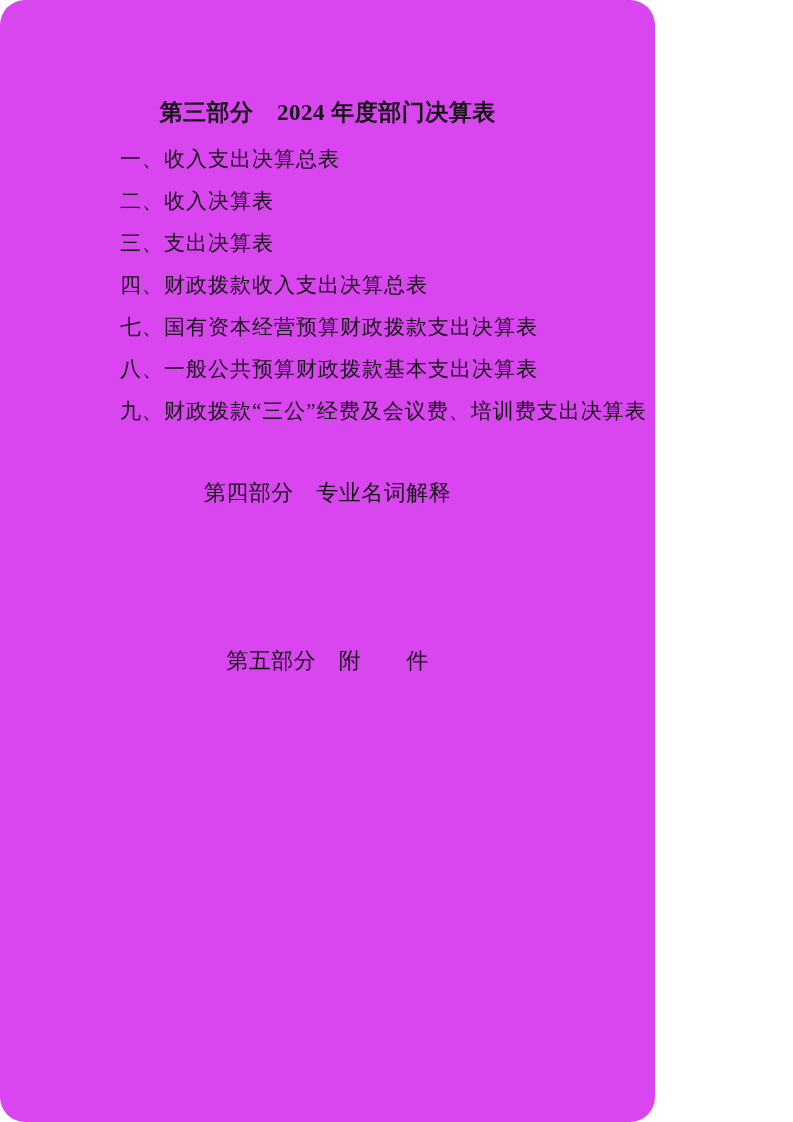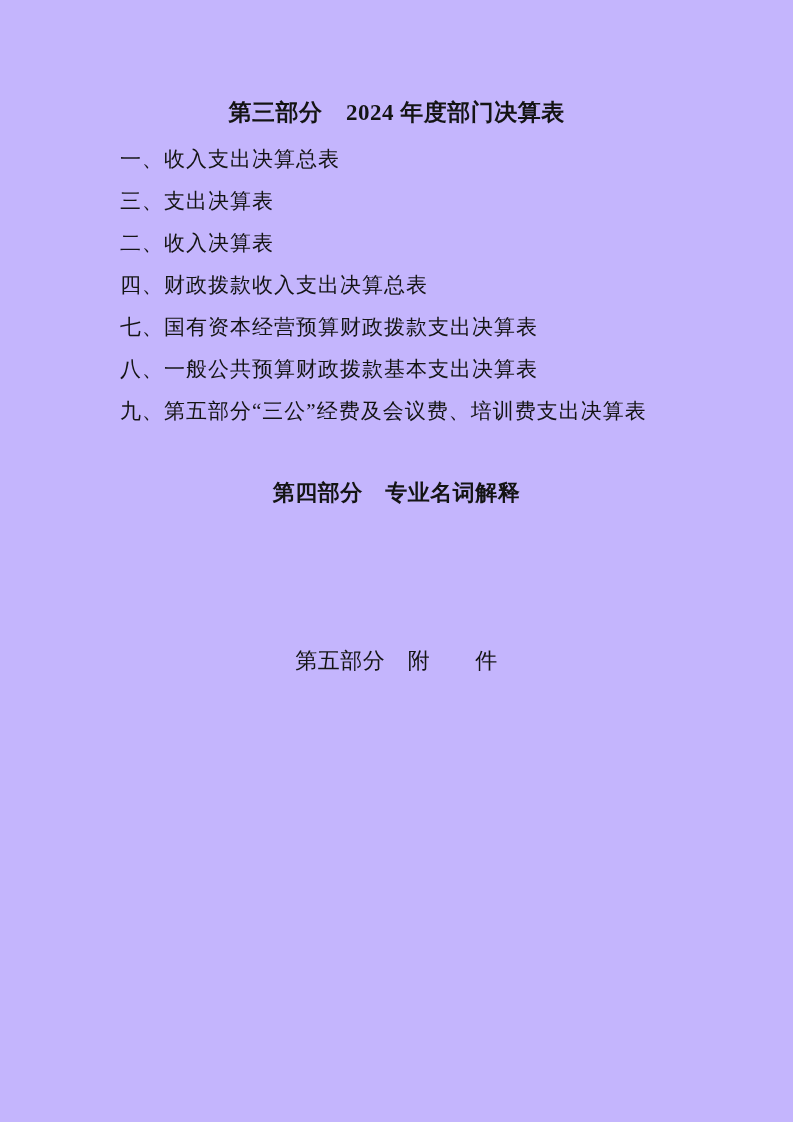--- a/index.html
+++ b/index.html
@@ -2,26 +2,27 @@
 <html><head>
 <meta charset="utf-8">
 <style>
   html, body {
     margin: 0;
     padding: 0;
     background: #ffffff;
   }
   .page {
     position: relative;
-    width: 793px;
+    width: 655px;
     height: 1122px;
-    background: #c4b5fd;
+    background: #d946ef;
     color: #141414;
     font-family: "Liberation Serif", "DejaVu Serif", serif;
     overflow: hidden;
+    border-radius: 25px;
   }
   .section3-title {
     margin: 0;
     padding-top: 97px;
     text-align: center;
     font-size: 23px;
     font-weight: bold;
     line-height: 31px;
     letter-spacing: 0.5px;
     white-space: pre;
@@ -36,21 +37,21 @@
     font-weight: normal;
     line-height: 42px;
     height: 42px;
     letter-spacing: 1px;
     white-space: pre;
   }
   .section4-title {
     margin: 49px 0 0 0;
     text-align: center;
     font-size: 22px;
-    font-weight: bold;
+    font-weight: normal;
     line-height: 24px;
     letter-spacing: 0.5px;
     white-space: pre;
   }
   .section5-title {
     margin: 144px 0 0 0;
     text-align: center;
     font-size: 22px;
     font-weight: normal;
     line-height: 24px;
@@ -60,25 +61,25 @@
 </style>
 </head>
 <body>
 
 <div class="page">
 
   <h1 class="section3-title">第三部分　2024 年度部门决算表</h1>
 
   <div class="toc">
     <div class="toc-item">一、收入支出决算总表</div>
+    <div class="toc-item">二、收入决算表</div>
     <div class="toc-item">三、支出决算表</div>
-    <div class="toc-item">二、收入决算表</div>
     <div class="toc-item">四、财政拨款收入支出决算总表</div>
     <div class="toc-item">七、国有资本经营预算财政拨款支出决算表</div>
     <div class="toc-item">八、一般公共预算财政拨款基本支出决算表</div>
-    <div class="toc-item">九、第五部分“三公”经费及会议费、培训费支出决算表</div>
+    <div class="toc-item">九、财政拨款“三公”经费及会议费、培训费支出决算表</div>
   </div>
 
   <h2 class="section4-title">第四部分　专业名词解释</h2>
 
   <h2 class="section5-title">第五部分　附　　件</h2>
 
 </div>
 
 </body></html>

